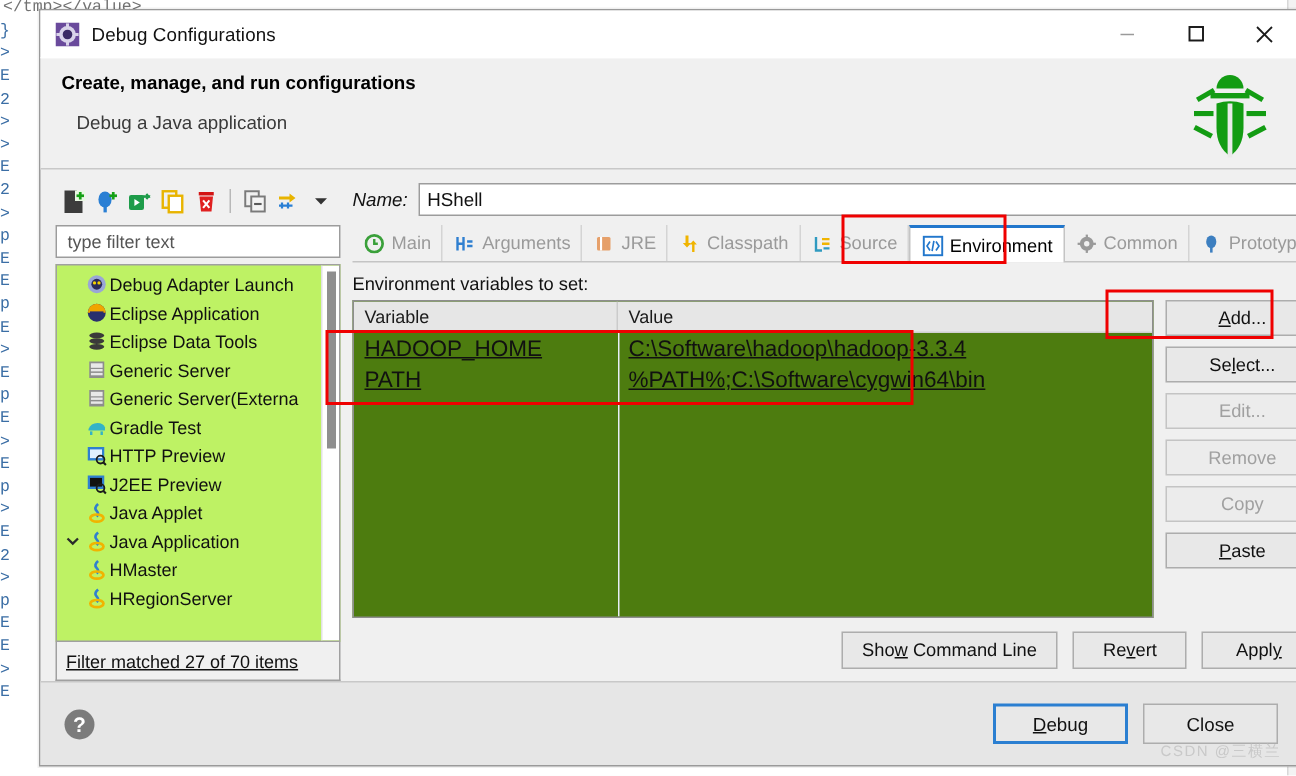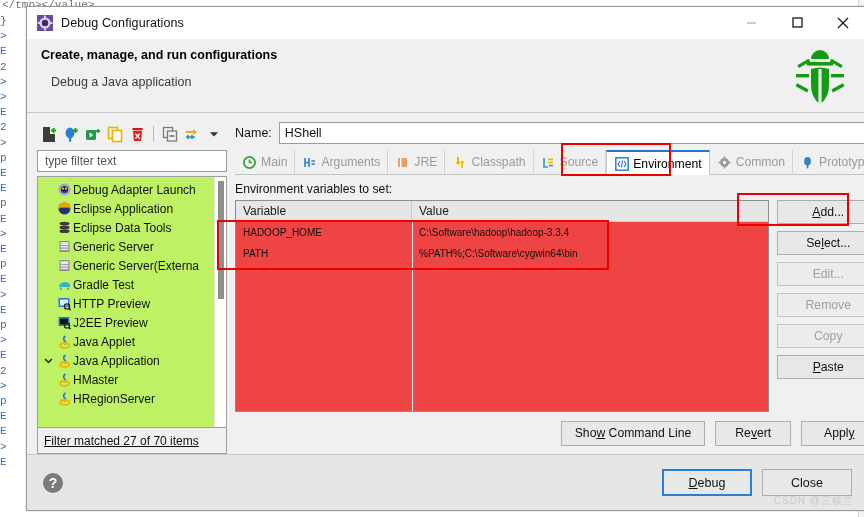--- a/index.html
+++ b/index.html
@@ -165,21 +165,21 @@
     font-size: 12px; color: #111; text-decoration: underline;
   }
 
   
   #right {
     flex: 1; display: flex; flex-direction: column; min-height: 0;
   }
   #namerow {
     flex: none; height: 24px; display: flex; align-items: center; gap: 7px;
   }
-  #namelabel { font-size: 12.5px; color: #111; }
+  #namelabel { font-size: 12.5px; color: #111; font-style: italic; }
   #nameinput {
     flex: 1; height: 22px;
     border: 1px solid #9c9c9c; background: #fff;
     display: flex; align-items: center; padding-left: 5px;
     font-size: 12.5px; color: #111;
   }
 
   
   #tabstrip {
     flex: none; height: 25px; margin-top: 5px;
@@ -208,37 +208,37 @@
   .tabicon { width: 15px; height: 15px; display:flex; align-items:center; justify-content:center; flex:none; }
 
   #envlabel {
     flex: none; margin-top: 7px; margin-bottom: 4px;
     font-size: 12.2px; color: #111;
   }
 
   #tablearea { flex: 1; display: flex; gap: 8px; min-height: 0; }
 
   #tablebox {
-    flex: 1; border: 1px solid #8d8d8d; background: #ef4444;
+    flex: 1; border: 1px solid #8d8d8d; background: #4d7c0f;
     display: flex; flex-direction: column; min-height: 0;
     position: relative; overflow: hidden;
   }
   #thead {
     flex: none; height: 21px; display: flex;
     background: #e6e6e6; border-bottom: 1px solid #d0d0d0;
   }
   .th {
     font-size: 12px; color: #1a1a1a;
     display: flex; align-items: center; padding-left: 7px;
   }
   .th.var { width: 176px; border-right: 1px solid #cbcbcb; }
   .th.val { flex: 1; }
   #tbody { flex: 1; position: relative; }
   .trow { height: 21px; display: flex; }
-  .td { font-size: 10px; color: #111; display: flex; align-items: center; padding-left: 7px; }
+  .td { font-size: 15px; color: #111; display: flex; align-items: center; padding-left: 7px; text-decoration: underline; }
   .td.var { width: 176px; }
   .td.val { flex: 1; }
   #colline {
     position: absolute; left: 176px; top: 0; bottom: 0;
     width: 1px; background: #e8eef6;
   }
 
   #btncol { width: 102px; flex: none; display: flex; flex-direction: column; gap: 7px; }
   .sbtn {
     height: 24px; flex: none;

